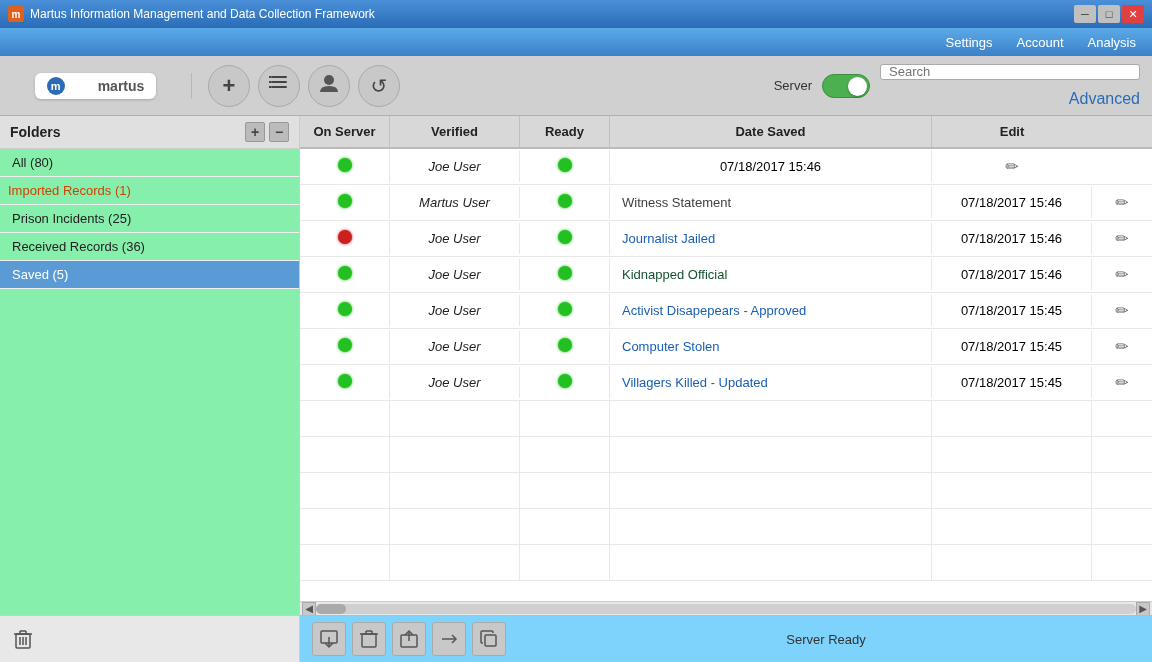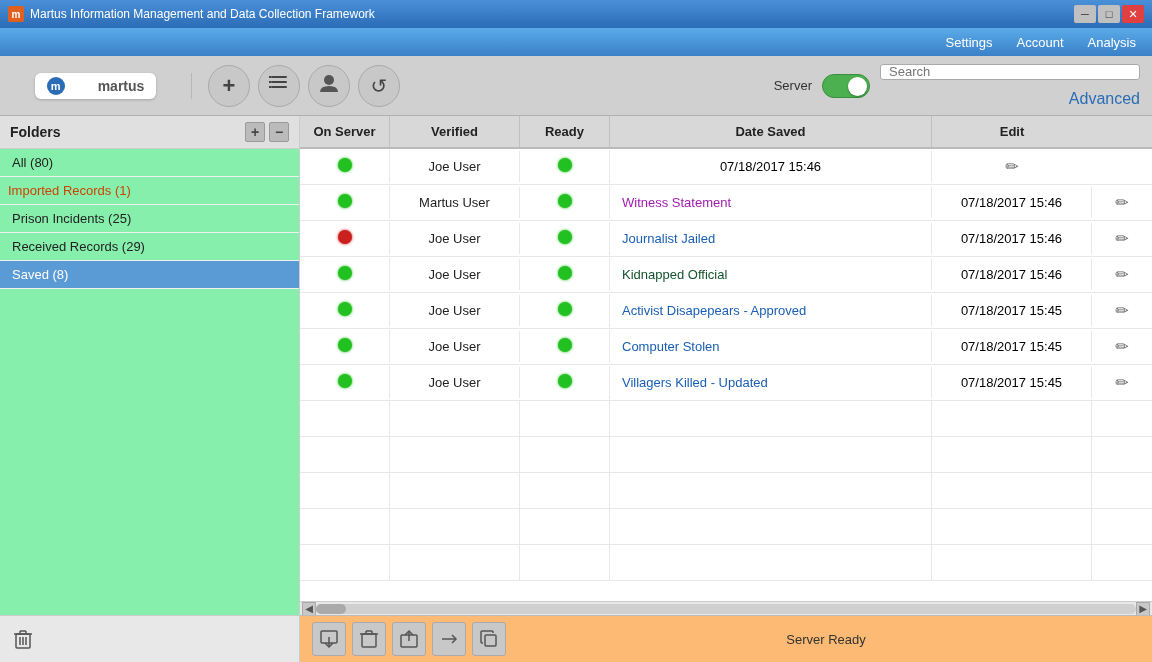--- a/index.html
+++ b/index.html
@@ -247,21 +247,21 @@
       align-items: center;
     }
     .td {
       padding: 8px 6px;
       text-align: center;
       border-right: 1px solid #e8e8e8;
       font-size: 13px;
     }
     .td:last-child { border-right: none; }
     .td.title-col { text-align: left; padding-left: 12px; color: #1a5fb5; }
-    .td.author-col { color: #222; }
+    .td.author-col { color: #222; font-style: italic; }
 
     .dot {
       width: 14px; height: 14px;
       border-radius: 50%;
       display: inline-block;
     }
     .dot.green { background: #22c020; box-shadow: 0 0 3px #22c020; }
     .dot.red { background: #cc2020; box-shadow: 0 0 3px #cc2020; }
 
     .edit-icon {
@@ -298,21 +298,21 @@
       background: #c8c8c8;
       border: 1px solid #aaa;
       display: flex; align-items: center; justify-content: center;
       font-size: 10px; cursor: pointer; color: #555;
     }
 
     
     .bottom-toolbar {
       display: flex;
       align-items: center;
-      background: #fdba74;
+      background: #7dd3fc;
       border-top: 1px solid #bbb;
       padding: 6px 12px;
       gap: 6px;
     }
     .bottom-btn {
       width: 34px; height: 34px;
       background: #c8c8c8;
       border: 1px solid #aaa;
       border-radius: 3px;
       cursor: pointer;
@@ -418,24 +418,24 @@
         <div class="folder-item">
           <span>All (80)</span>
         </div>
         <div class="folder-item" style="color:#cc4400;padding-left:8px;">
           <span>Imported Records (1)</span>
         </div>
         <div class="folder-item">
           <span>Prison Incidents (25)</span>
         </div>
         <div class="folder-item">
-          <span>Received Records (29)</span>
+          <span>Received Records (36)</span>
         </div>
         <div class="folder-item active">
-          <span>Saved (8)</span>
+          <span>Saved (5)</span>
         </div>
       </div>
       <div class="sidebar-bottom">
         <div class="trash-btn">
           <svg width="24" height="24" viewBox="0 0 24 24" fill="none">
             <rect x="5" y="7" width="14" height="14" rx="1" stroke="#555" stroke-width="1.5" fill="none"></rect>
             <line x1="3" y1="7" x2="21" y2="7" stroke="#555" stroke-width="1.5"></line>
             <line x1="9" y1="7" x2="9" y2="4" stroke="#555" stroke-width="1.5"></line>
             <line x1="15" y1="7" x2="15" y2="4" stroke="#555" stroke-width="1.5"></line>
             <line x1="9" y1="4" x2="15" y2="4" stroke="#555" stroke-width="1.5"></line>
@@ -463,21 +463,21 @@
           <div class="td author-col">Joe User</div>
           <div class="td"><span class="dot green"></span></div>
           <div class="td">07/18/2017 15:46</div>
           <div class="td"><span class="edit-icon">✏</span></div>
         </div>
 
         <div class="table-row">
           <div class="td"><span class="dot green"></span></div>
           <div class="td author-col">Martus User</div>
           <div class="td"><span class="dot green"></span></div>
-          <div class="td title-col" style="color: #a21caf;">Witness Statement</div>
+          <div class="td title-col" style="color: #404040;">Witness Statement</div>
           <div class="td">07/18/2017 15:46</div>
           <div class="td"><span class="edit-icon">✏</span></div>
         </div>
 
         <div class="table-row">
           <div class="td"><span class="dot red"></span></div>
           <div class="td author-col">Joe User</div>
           <div class="td"><span class="dot green"></span></div>
           <div class="td title-col" style="color: rgb(26, 95, 181);">Journalist Jailed</div>
           <div class="td">07/18/2017 15:46</div>

